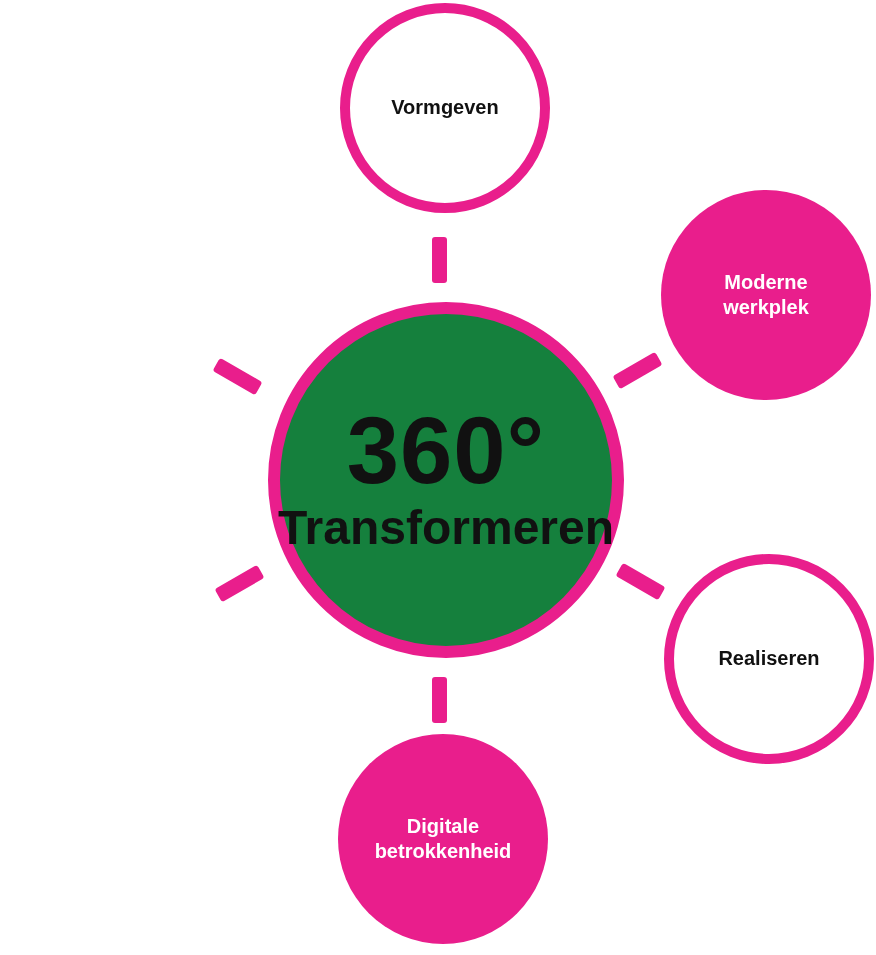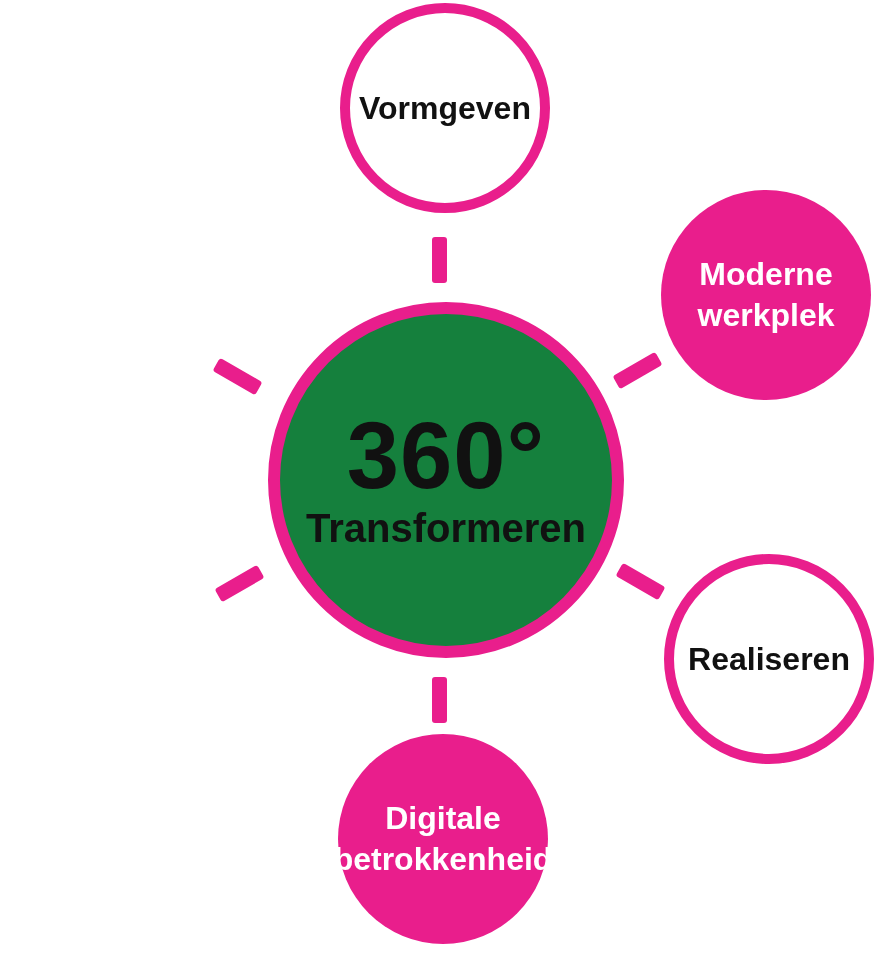--- a/index.html
+++ b/index.html
@@ -19,21 +19,21 @@
     box-sizing: border-box;
     display: flex;
     flex-direction: column;
     align-items: center;
     justify-content: center;
     text-align: center;
   }
   .node {
     width: 210px;
     height: 210px;
-    font-size: 32px;
+    font-size: 20px;
     line-height: 1.27;
   }
   .node .label { white-space: pre-line; }
   .outline {
     background: #ffffff;
     border: 10px solid var(--pink);
     color: var(--ink);
   }
   .filled {
     background: var(--pink);
@@ -47,21 +47,21 @@
     background: #15803d;
     border: 12px solid var(--pink);
     color: var(--ink);
   }
   .center-big {
     font-size: 94px;
     line-height: 1.0;
     letter-spacing: 1px;
   }
   .center-sub {
-    font-size: 40px;
+    font-size: 48px;
     line-height: 1.15;
     margin-top: 2px;
   }
   
   .pos-top          { left: 340px; top: 3px; }
   .pos-top-right    { left: 661px; top: 190px; }
   .pos-bottom-right { left: 664px; top: 554px; }
   .pos-bottom       { left: 338px; top: 734px; }
   .pos-bottom-left  { left: 14px;  top: 551px; }
   .pos-top-left     { left: 4px;   top: 188px; }

